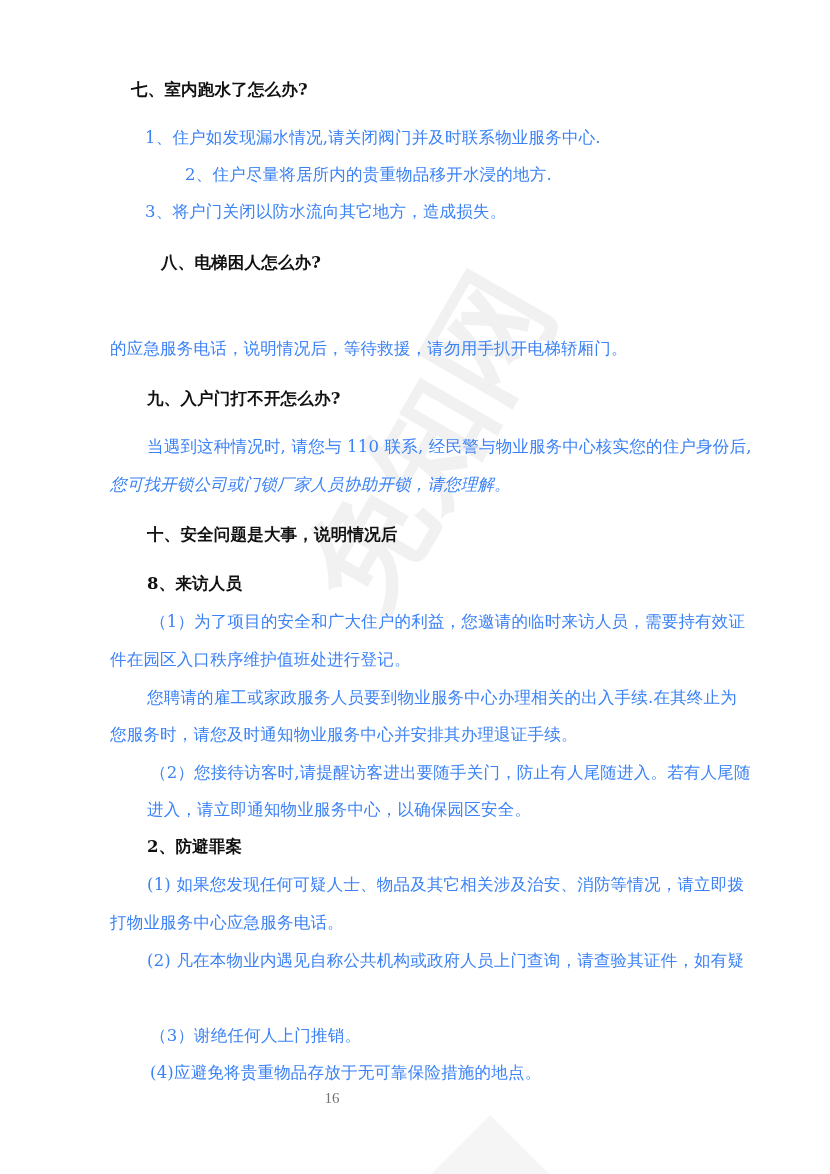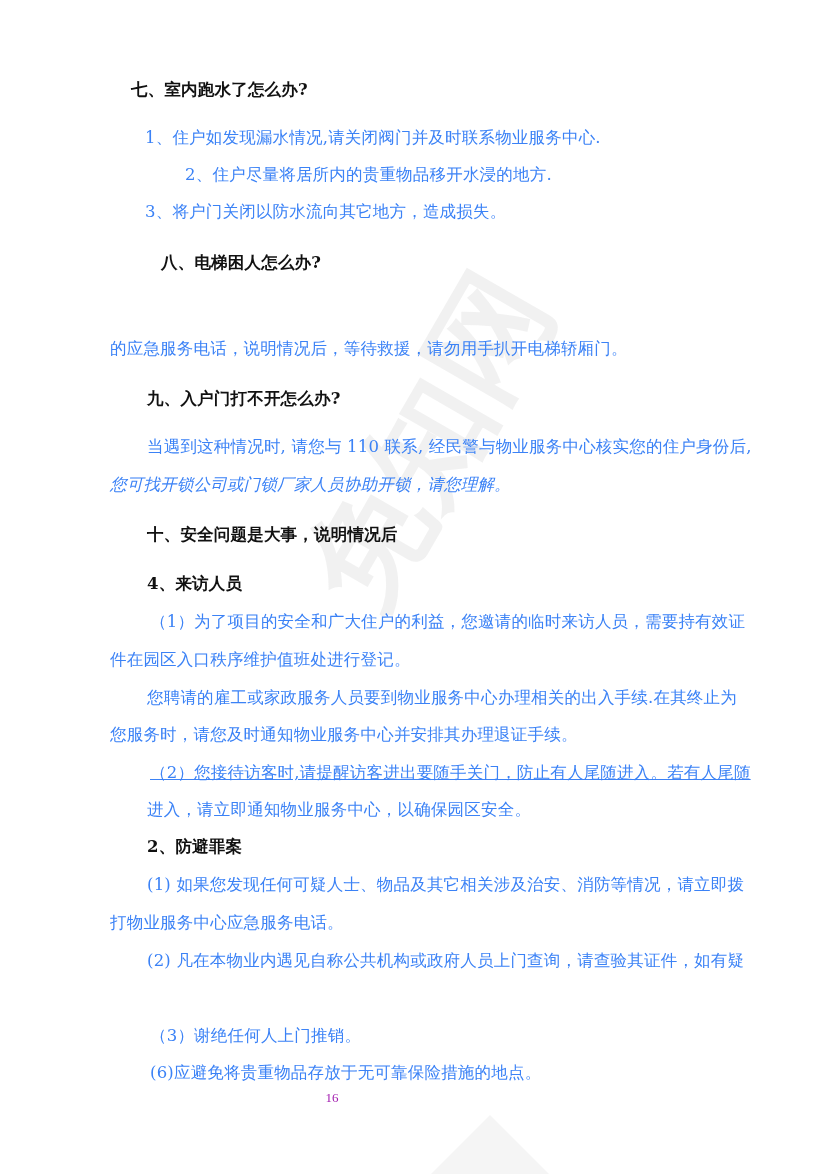--- a/index.html
+++ b/index.html
@@ -33,22 +33,22 @@
       font-weight: bold;
       color: #111;
       font-size: 16.5px;
     }
     .page-number {
       position: absolute;
       left: 0;
       width: 664px;
       top: 1090px;
       text-align: center;
-      font-size: 13px;
-      color: #a21caf;
+      font-size: 15px;
+      color: #737373;
       font-family: "Liberation Serif", serif;
     }
     .watermark {
       position: absolute;
       color: rgba(150,150,150,0.13);
       font-weight: bold;
       font-family: "DejaVu Sans", sans-serif;
       pointer-events: none;
       white-space: nowrap;
     }
@@ -84,29 +84,29 @@
 
   <div class="line heading" style="left:147px; top:252px;margin-left:14px;">八、电梯困人怎么办?</div>
   <div class="line" style="left:110px; top:338px;">的应急服务电话，说明情况后，等待救援，请勿用手扒开电梯轿厢门。</div>
 
   <div class="line heading" style="left:147px; top:388px;">九、入户门打不开怎么办?</div>
   <div class="line" style="left:147px; top:436px;text-align:center;">当遇到这种情况时, 请您与 110 联系, 经民警与物业服务中心核实您的住户身份后,</div>
   <div class="line" style="left:110px; top:474px;font-style:italic;">您可找开锁公司或门锁厂家人员协助开锁，请您理解。</div>
 
   <div class="line heading" style="left:147px; top:524px;">十、安全问题是大事，说明情况后</div>
 
-  <div class="line heading" style="left:147px; top:573px;">4、来访人员</div>
+  <div class="line heading" style="left:147px; top:573px;">8、来访人员</div>
   <div class="line" style="left:150px; top:611px;">（1）为了项目的安全和广大住户的利益，您邀请的临时来访人员，需要持有效证</div>
   <div class="line" style="left:110px; top:649px;">件在园区入口秩序维护值班处进行登记。</div>
   <div class="line" style="left:147px; top:687px;">您聘请的雇工或家政服务人员要到物业服务中心办理相关的出入手续.在其终止为</div>
   <div class="line" style="left:110px; top:724px;">您服务时，请您及时通知物业服务中心并安排其办理退证手续。</div>
-  <div class="line" style="left:150px; top:762px;text-decoration:underline;">（2）您接待访客时,请提醒访客进出要随手关门，防止有人尾随进入。若有人尾随</div>
+  <div class="line" style="left:150px; top:762px;">（2）您接待访客时,请提醒访客进出要随手关门，防止有人尾随进入。若有人尾随</div>
   <div class="line" style="left:147px; top:799px;">进入，请立即通知物业服务中心，以确保园区安全。</div>
 
   <div class="line heading" style="left:147px; top:836px;">2、防避罪案</div>
   <div class="line" style="left:147px; top:874px;">(1) 如果您发现任何可疑人士、物品及其它相关涉及治安、消防等情况，请立即拨</div>
   <div class="line" style="left:110px; top:912px;">打物业服务中心应急服务电话。</div>
   <div class="line" style="left:147px; top:950px;">(2) 凡在本物业内遇见自称公共机构或政府人员上门查询，请查验其证件，如有疑</div>
   <div class="line" style="left:150px; top:1025px;">（3）谢绝任何人上门推销。</div>
-  <div class="line" style="left:150px; top:1062px;">(6)应避免将贵重物品存放于无可靠保险措施的地点。</div>
+  <div class="line" style="left:150px; top:1062px;">(4)应避免将贵重物品存放于无可靠保险措施的地点。</div>
 
   <div class="page-number">16</div>
 </div>
 
 </body></html>

